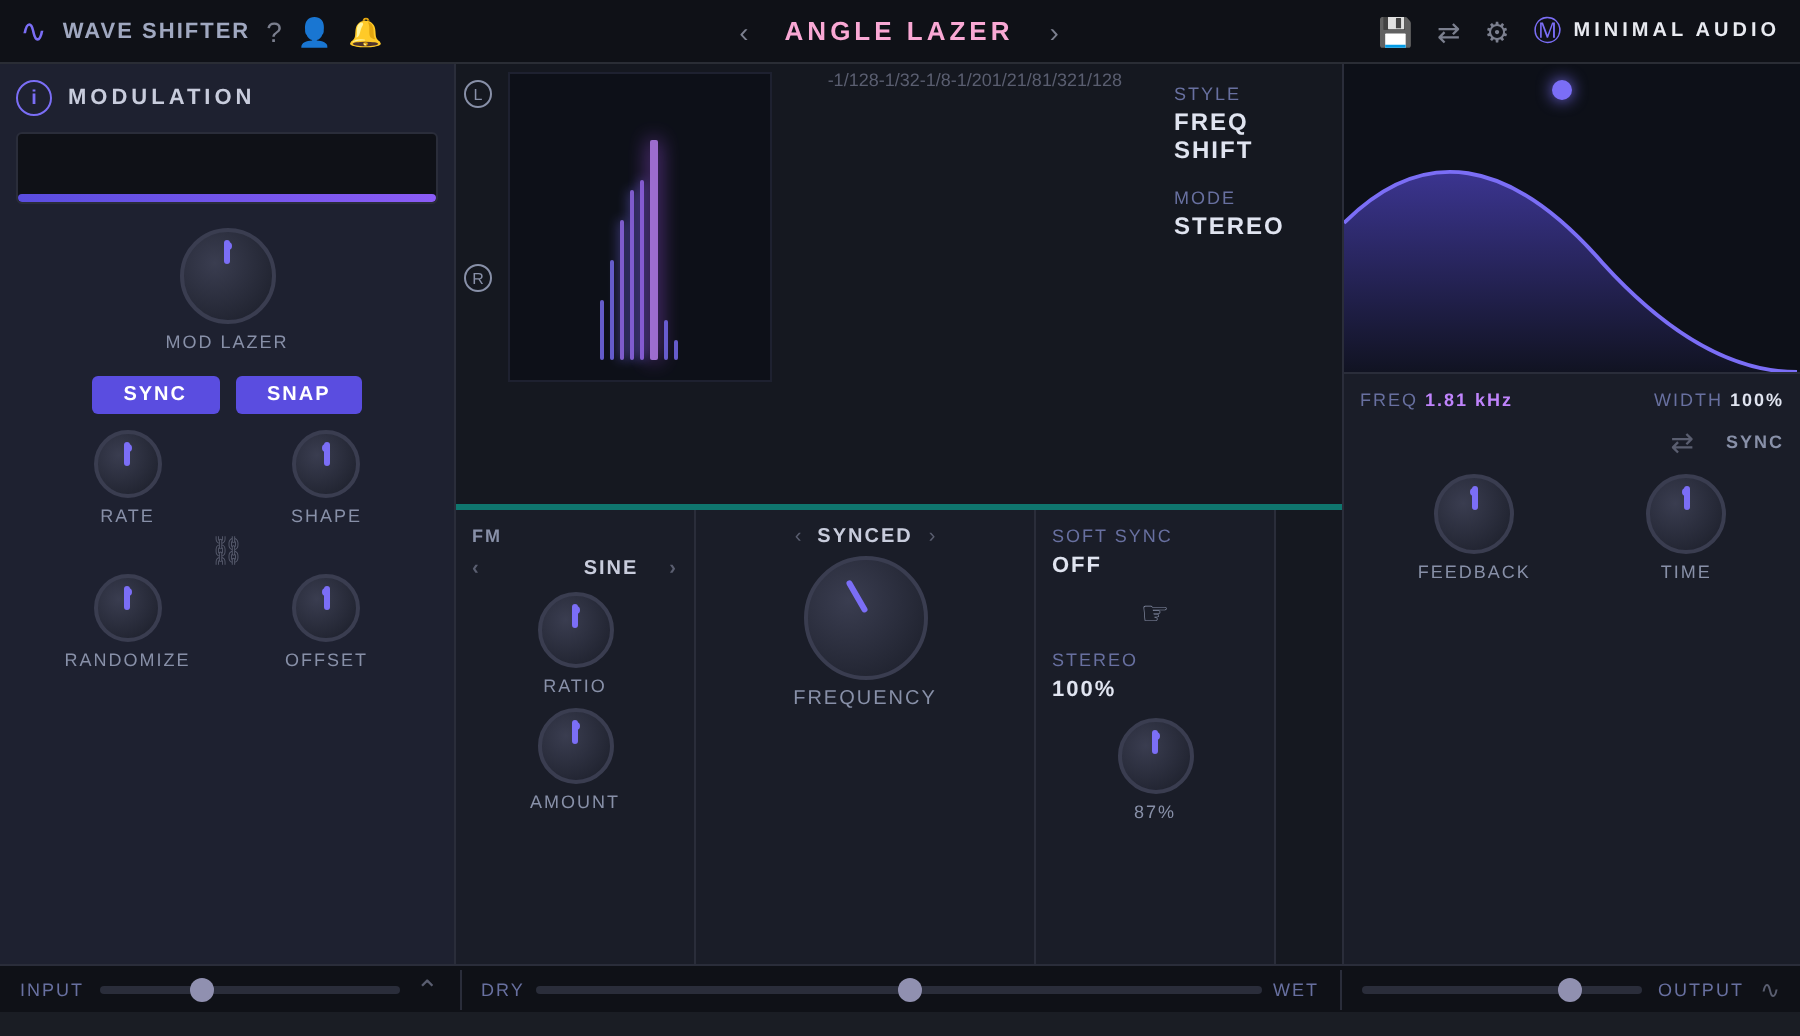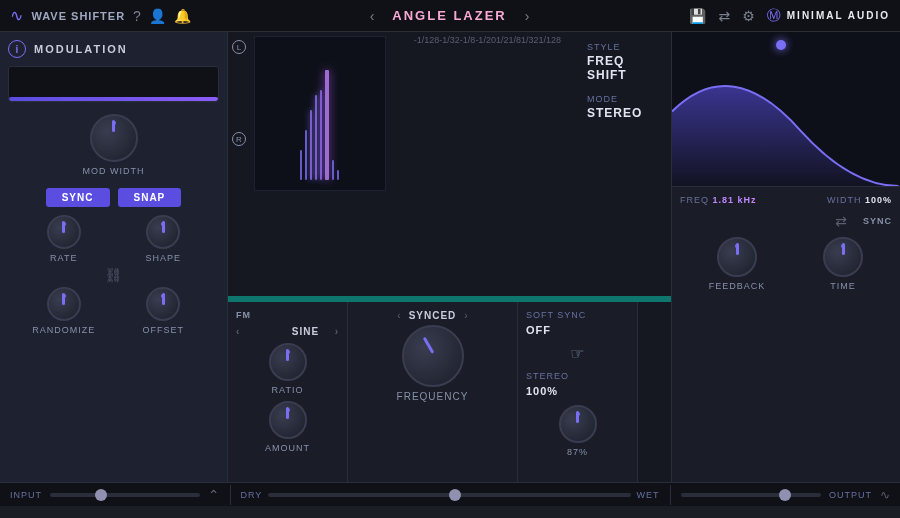--- a/index.html
+++ b/index.html
@@ -250,22 +250,22 @@
       position: absolute;
       left: 4px;
       display: flex; align-items: center; justify-content: center;
     }
     .circle-marker-top { top: 38px; }
     .circle-marker-bottom { bottom: 24px; }
 
     
     .controls-row {
       display: flex;
-      height: 186px;
-      border-top: 6px solid #0f766e;
+      height: 230px;
+      border-top: 3px solid #0f766e;
     }
 
     .fm-panel {
       width: 120px;
       background: #1a1d28;
       border-right: 1px solid #2a2d3a;
       padding: 8px;
       display: flex;
       flex-direction: column;
       gap: 6px;
@@ -495,21 +495,21 @@
       <div class="info-icon">i</div>
       <span class="mod-title">MODULATION</span>
     </div>
     <div class="mod-display">
       <div class="mod-display-bar"></div>
     </div>
     <div class="knob-container" style="padding: 4px 0;">
       <div class="knob" style="width:48px;height:48px;">
         <div class="knob-dot"></div>
       </div>
-      <span class="knob-label">MOD WIDTH</span>
+      <span class="knob-label">MOD LAZER</span>
     </div>
     <div class="button-row">
       <button class="btn-active">SYNC</button>
       <button class="btn-active">SNAP</button>
     </div>
     <div class="knob-grid">
       <div class="knob-container">
         <div class="knob knob-small">
           <div class="knob-dot"></div>
         </div>

